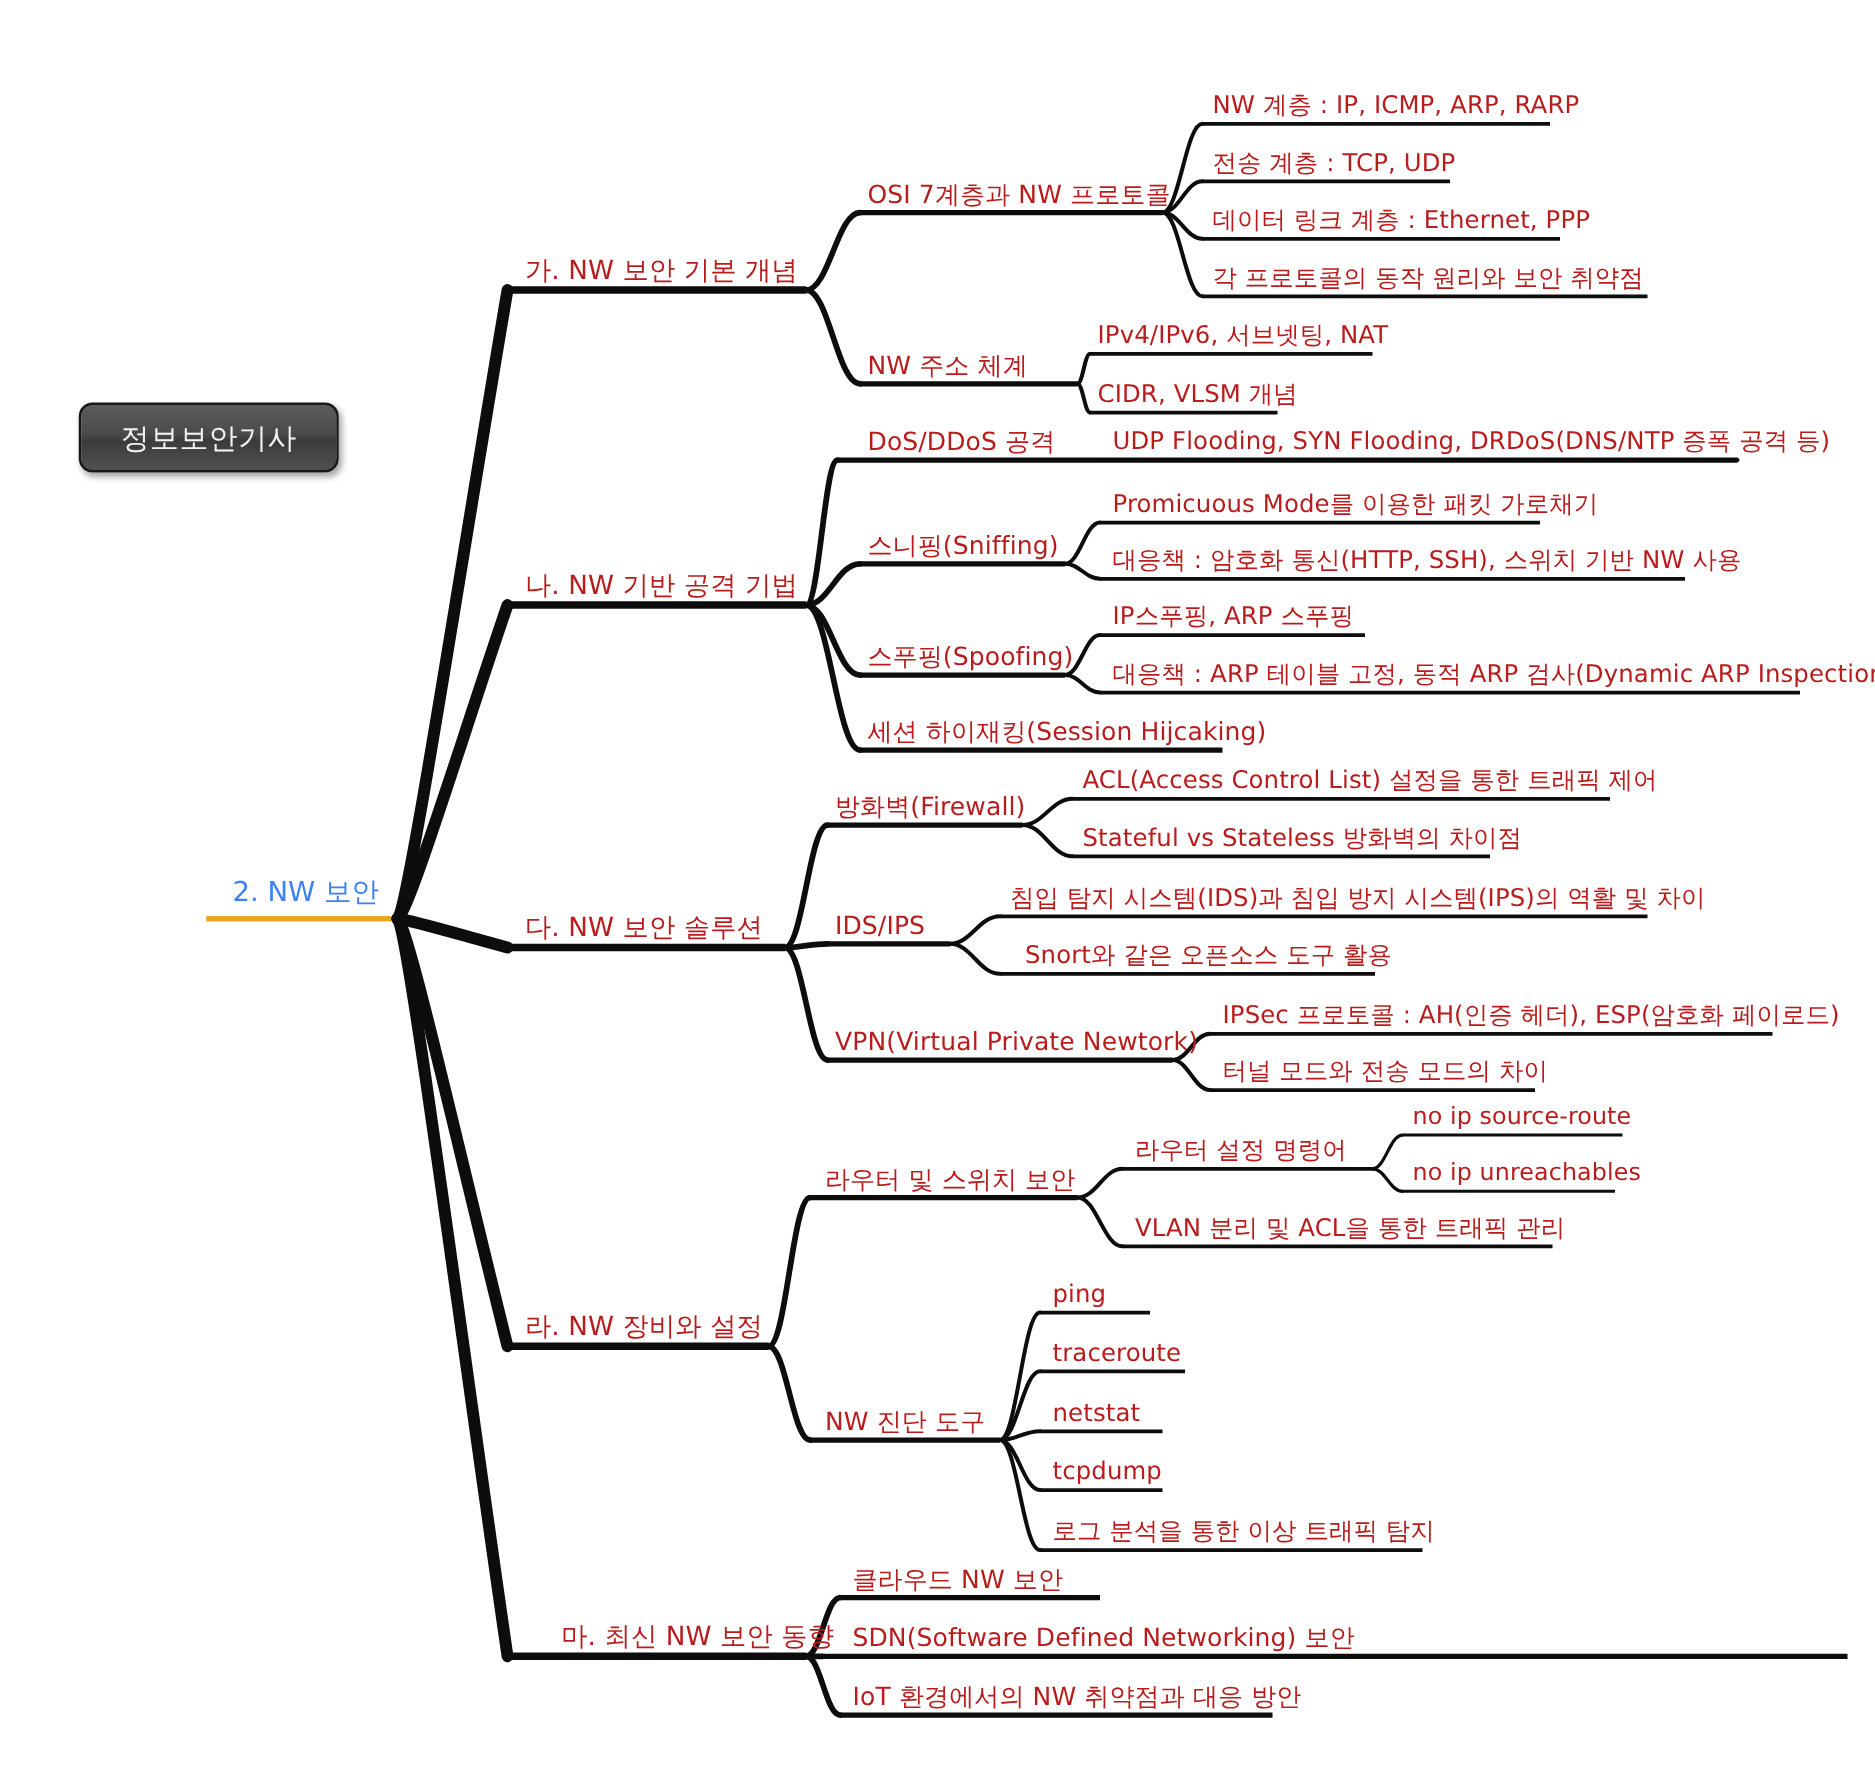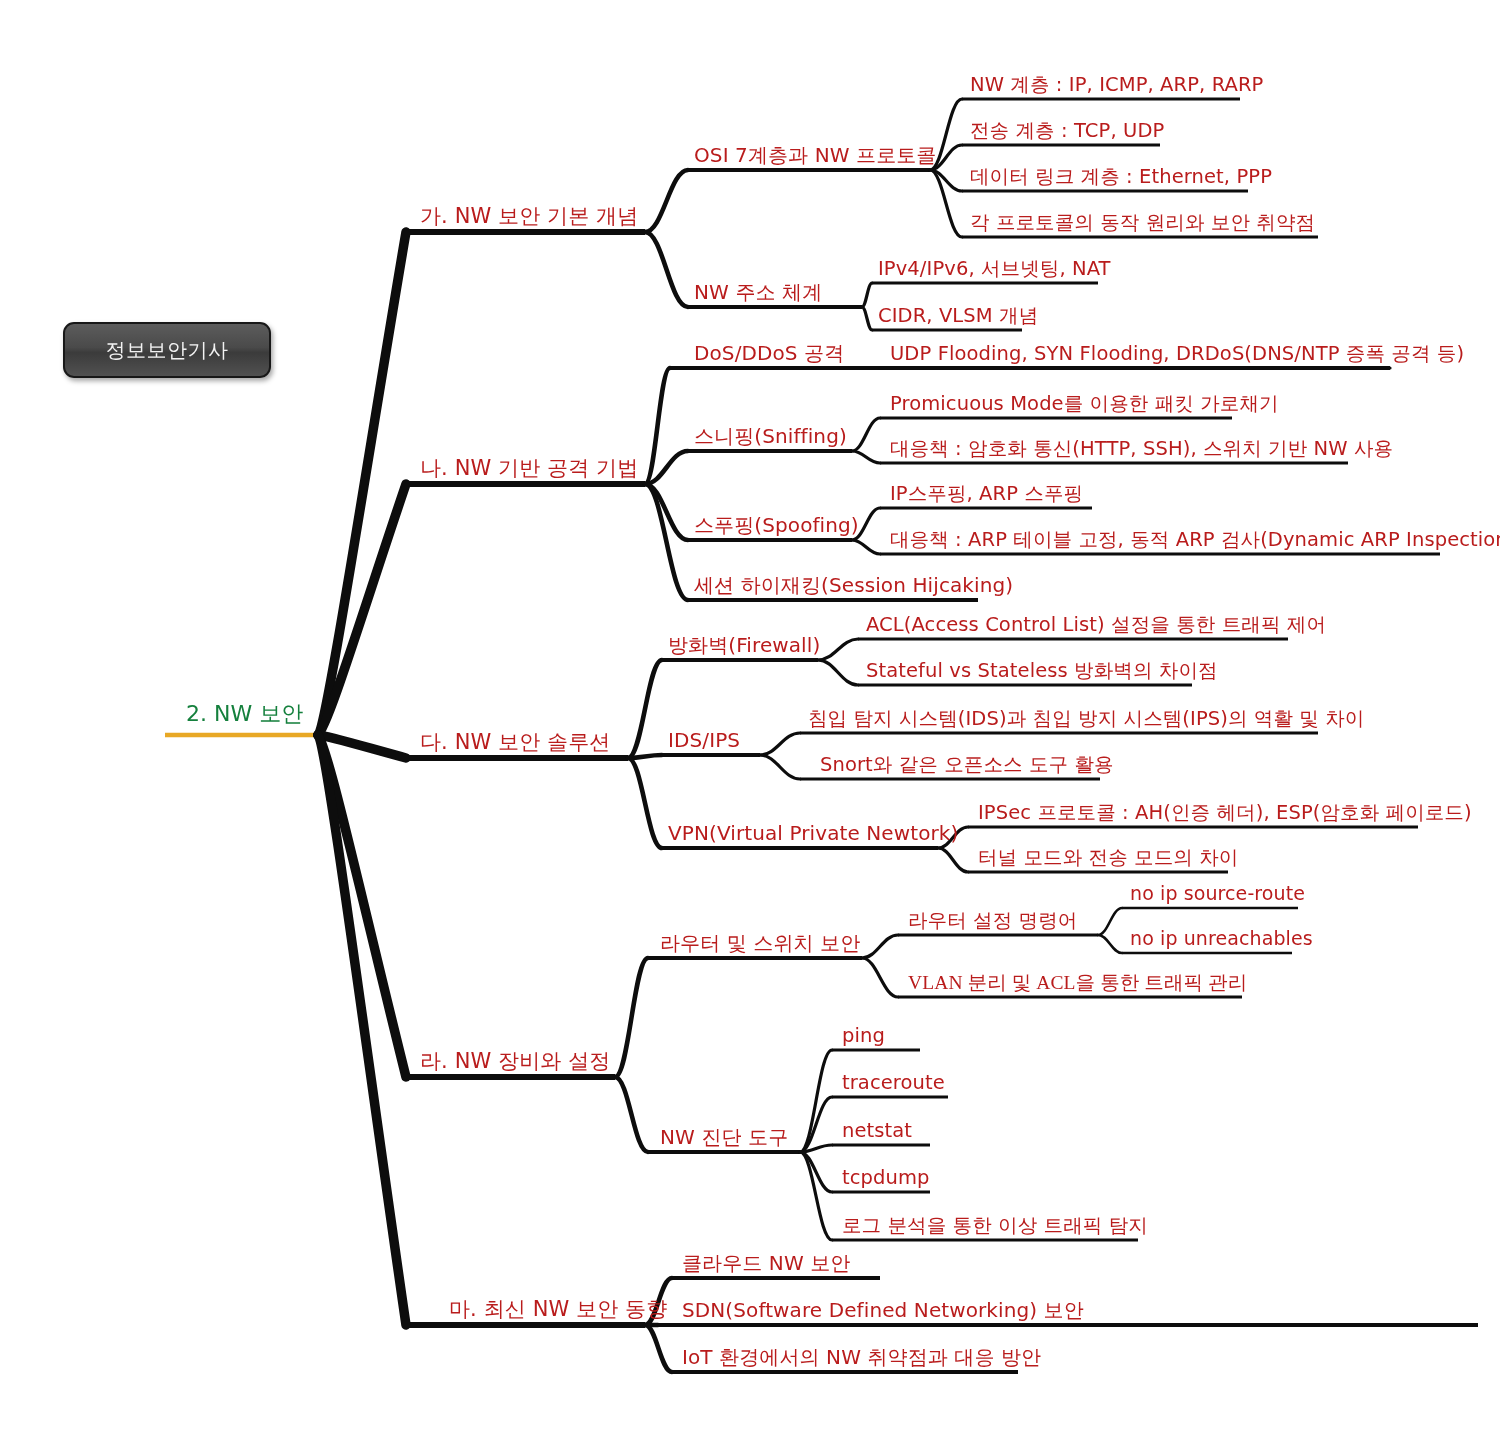--- a/index.html
+++ b/index.html
@@ -36,41 +36,41 @@
   }
   .lvl1 { font-size: 21px; }
   .lvl2 { font-size: 20px; }
   .lvl3 { font-size: 19.5px; }
   .lvl4 { font-size: 19px; }
 
   #root-label {
     position: absolute;
     white-space: nowrap;
     font-size: 22px;
-    color: #15803d;
+    color: #3b82f6;
     transform: translateY(-100%);
   }
 
   #title-badge {
     position: absolute;
     left: 63px;
     top: 322px;
     width: 204px;
     height: 52px;
     border-radius: 11px;
     background: linear-gradient(to bottom, #5c5c5c 0%, #4a4a4a 45%, #3b3b3b 55%, #515151 100%);
     border: 2px solid #181818;
     box-shadow: 2px 3px 5px rgba(0,0,0,0.35);
     display: flex;
     align-items: center;
     justify-content: center;
   }
   #title-badge span {
     color: #f2f2f2;
-    font-size: 20px;
+    font-size: 23px;
     letter-spacing: 0.5px;
     white-space: nowrap;
   }
 </style>
 </head>
 <body>
 
 <div id="canvas">
 
   <svg id="wires" viewBox="0 0 1500 1429">
@@ -210,21 +210,21 @@
       <div class="node-label lvl3" style="left: 808px; top: 728px;">침입 탐지 시스템(IDS)과 침입 방지 시스템(IPS)의 역활 및 차이</div>
       <div class="node-label lvl3" style="left: 808px; top: 774px; margin-left: 12px;">Snort와 같은 오픈소스 도구 활용</div>
       <div class="node-label lvl2" style="left: 668px; top: 843px;">VPN(Virtual Private Newtork)</div>
       <div class="node-label lvl3" style="left: 978px; top: 822px;">IPSec 프로토콜 : AH(인증 헤더), ESP(암호화 페이로드)</div>
       <div class="node-label lvl3" style="left: 978px; top: 867px;">터널 모드와 전송 모드의 차이</div>
       <div class="node-label lvl1" style="left: 420px; top: 1072px;">라. NW 장비와 설정</div>
       <div class="node-label lvl2" style="left: 660px; top: 953px;">라우터 및 스위치 보안</div>
       <div class="node-label lvl3" style="left: 908px; top: 930px;">라우터 설정 명령어</div>
       <div class="node-label lvl4" style="left: 1130px; top: 903px;">no ip source-route</div>
       <div class="node-label lvl4" style="left: 1130px; top: 948px;">no ip unreachables</div>
-      <div class="node-label lvl3" style="left: 908px; top: 992px; font-family: Liberation Serif, serif;">VLAN 분리 및 ACL을 통한 트래픽 관리</div>
+      <div class="node-label lvl3" style="left: 908px; top: 992px;">VLAN 분리 및 ACL을 통한 트래픽 관리</div>
       <div class="node-label lvl2" style="left: 660px; top: 1147px;">NW 진단 도구</div>
       <div class="node-label lvl3" style="left: 842px; top: 1045px;">ping</div>
       <div class="node-label lvl3" style="left: 842px; top: 1092px;">traceroute</div>
       <div class="node-label lvl3" style="left: 842px; top: 1140px;">netstat</div>
       <div class="node-label lvl3" style="left: 842px; top: 1187px;">tcpdump</div>
       <div class="node-label lvl3" style="left: 842px; top: 1235px;">로그 분석을 통한 이상 트래픽 탐지</div>
       <div class="node-label lvl1" style="left: 420px; top: 1320px; margin-left: 29px;">마. 최신 NW 보안 동향</div>
       <div class="node-label lvl2" style="left: 682px; top: 1273px;">클라우드 NW 보안</div>
       <div class="node-label lvl2" style="left: 682px; top: 1320px;">SDN(Software Defined Networking) 보안</div>
       <div class="node-label lvl2" style="left: 682px; top: 1367px;">IoT 환경에서의 NW 취약점과 대응 방안</div>

